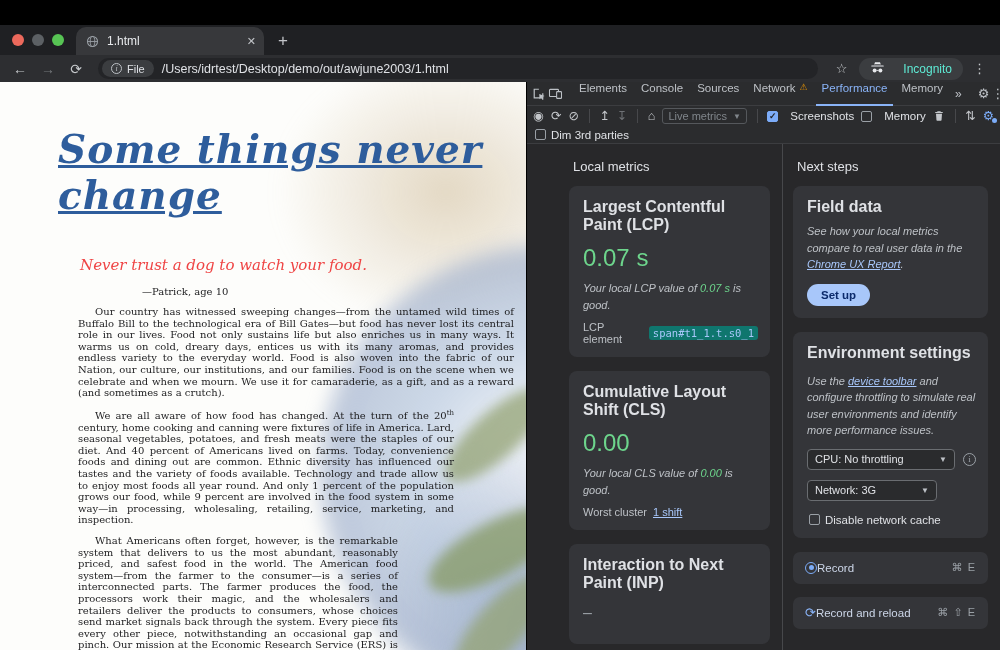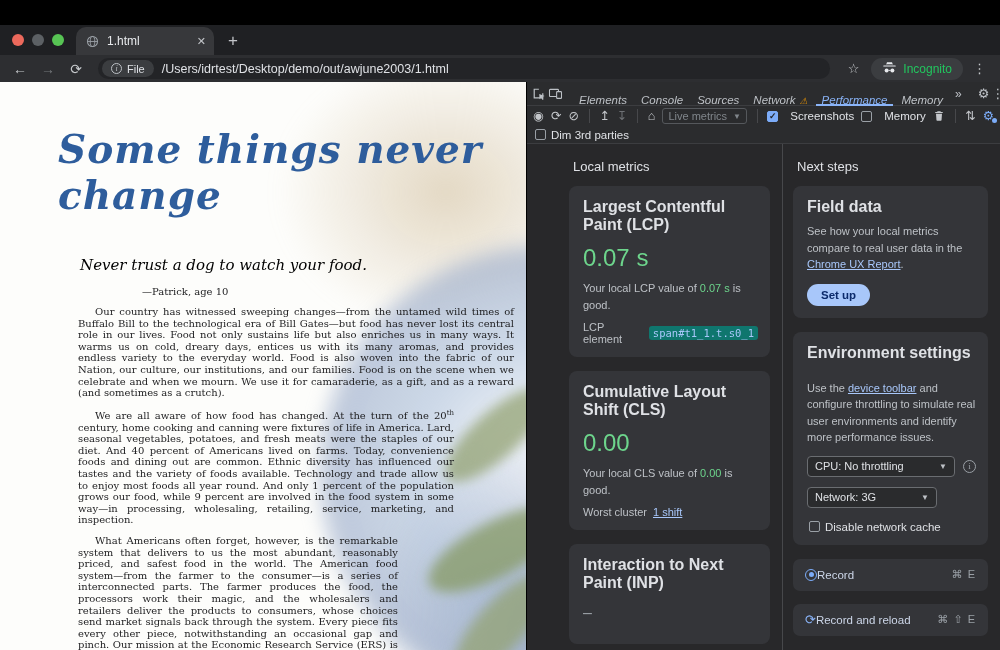--- a/index.html
+++ b/index.html
@@ -6,74 +6,74 @@
   html,body { width:1000px; height:650px; background:#000; }
   body { font-family:"Liberation Sans", sans-serif; overflow:hidden; }
   .stage { position:relative; width:1000px; height:650px; background:#000; }
 
   
   .titlebar { height:25px; background:#000; }
   .tabstrip { height:30px; background:#1f2023; display:flex; align-items:flex-end; }
   .lights { display:flex; align-items:center; gap:8px; padding:0 12px 9px 12px; }
   .light { width:12px; height:12px; border-radius:50%; }
   .light.red{ background:#ec695c; } .light.yellow{ background:#5c6064; } .light.green{ background:#57c454; }
-  .tab { display:flex; align-items:center; gap:8px; width:138px; height:28px; background:#37383b;
+  .tab { display:flex; align-items:center; gap:8px; width:188px; height:28px; background:#37383b;
          border-radius:10px 10px 0 0; padding:0 8px 0 10px; }
   .tab-title { color:#e8eaed; font-size:12px; flex:1; white-space:nowrap; overflow:hidden; }
   .tab-close { color:#c2c5c9; font-size:11px; cursor:default; }
   .newtab { color:#c2c5c9; font-size:17px; padding:0 14px 4px 14px; }
   .toolbar { height:27px; background:#2d2e31; display:flex; align-items:center; padding:0 8px; gap:4px; }
   .nav-ic { color:#c6c9cc; font-size:14px; width:24px; text-align:center; }
   .nav-ic.dim { color:#74777b; }
   .urlbar { flex:1; height:21px; background:#232427; border-radius:11px; display:flex; align-items:center;
             padding:0 10px 0 4px; margin:0 6px; }
   .file-chip { display:flex; align-items:center; gap:5px; background:#3b3d40; border-radius:10px;
                height:17px; padding:0 9px; color:#dfe1e5; font-size:11px; }
   .info-circ { width:11px; height:11px; border:1px solid #bdc1c6; border-radius:50%; color:#bdc1c6;
                font-size:8px; line-height:9px; text-align:center; font-style:italic; font-family:"Liberation Serif",serif; }
   .url-text { color:#dfe1e5; font-size:12.5px; margin-left:8px; white-space:nowrap; }
   .star { color:#c6c9cc; font-size:13px; margin-left:auto; padding:0 8px; }
-  .incog { display:flex; align-items:center; gap:6px; background:#3b3d40; border-radius:13px; height:22px;
-           padding:0 11px; color:#22c55e; font-size:12px; }
+  .incog { display:flex; align-items:center; gap:18px; background:#3b3d40; border-radius:13px; height:22px;
+           padding:0 11px; color:#5eead4; font-size:12px; }
   .kebab { color:#c6c9cc; font-size:13px; padding:0 6px; }
 
   
   .content { display:flex; height:568px; }
 
   
   .page { position:relative; width:526px; height:568px; background:#fdfdfb; overflow:hidden; }
   .blob { position:absolute; border-radius:50%; filter:blur(9px); }
   .blob-beige { width:340px; height:280px; right:-90px; top:-30px;
     background:radial-gradient(closest-side, rgba(206,186,150,.55), rgba(206,186,150,0)); }
   .blob-plate { width:460px; height:460px; right:-250px; top:160px;
     background:radial-gradient(circle, rgba(255,255,255,.95) 0%, rgba(196,210,228,.85) 40%, rgba(148,166,198,.6) 66%, rgba(148,166,198,0) 74%); }
   .blob-plate2 { width:320px; height:400px; right:-170px; top:330px;
     background:radial-gradient(closest-side, rgba(122,144,182,.55), rgba(122,144,182,0)); border-radius:50%; }
   .leaf { position:absolute; background:rgba(148,163,116,.75); filter:blur(6px); border-radius:50%; }
   .leaf1 { width:130px; height:46px; right:-35px; top:330px; transform:rotate(-42deg); }
   .leaf2 { width:150px; height:55px; right:-45px; top:440px; transform:rotate(-28deg); background:rgba(138,156,108,.8); }
   .leaf3 { width:130px; height:48px; right:-40px; top:520px; transform:rotate(-48deg); }
   .doc { position:relative; z-index:2; font-family:"DejaVu Serif", serif; }
   .doc-title { color:#2e5d9c; font-style:italic; font-weight:600; font-size:39px; margin:44px 0 0 58px;
-               letter-spacing:1px; }
-  .doc-quote { font-style:italic; font-size:15px; color:#000000; margin:38px 0 12px 80px; }
+               letter-spacing:1px;text-decoration:underline; }
+  .doc-quote { font-style:italic; font-size:15px; color:#ef4444; margin:38px 0 12px 80px; }
   .doc-attr { font-size:10px; color:#1c1c1e; margin:3px 0 0 142px; }
   .para { font-size:10px; line-height:11.6px; color:#1d1d1f; text-align:justify; text-indent:17px;
           margin:9px 0 0 78px; }
   .p1 { width:436px; } .p2 { width:376px; } .p3 { width:320px; }
   sup { font-size:7px; }
 
   
   .devtools { width:474px; height:568px; background:#28282a; border-left:1px solid #000;
               color:#dfe1e5; display:flex; flex-direction:column; }
   .dt-tabs { height:24px; display:flex; align-items:center; padding:0 4px; gap:2px;
              border-bottom:1px solid #3c3d40; background:#2b2c2e; }
   .dt-ic { display:flex; align-items:center; justify-content:center; width:22px; height:22px; color:#bdc1c6; }
   .dt-sep { width:1px; height:14px; background:#47484b; margin:0 3px; }
-  .dt-tab { font-size:11.5px; color:#bdc1c6; padding:0 6px; height:24px; display:flex; align-items:flex-end; gap:4px;font-style:italic; }
+  .dt-tab { font-size:11.5px; color:#bdc1c6; padding:0 6px; height:24px; display:flex; align-items:flex-start; gap:4px; }
   .dt-tab.active { color:#8ab4f8; box-shadow:inset 0 -2px 0 #8ab4f8; }
   .warn { color:#f29900; font-size:9px; }
   .dt-more { color:#bdc1c6; font-size:12px; padding:0 4px; }
   .dt-tabs .spacer { flex:1; }
   .glyph { font-size:13px; color:#bdc1c6; }
   .dt-toolbar { height:20px; display:flex; align-items:center; padding:0 6px; gap:7px;
                 background:#2b2c2e; font-size:11.5px; }
   .tool-ic { color:#c4c7cb; font-size:12.5px; line-height:1; }
   .tool-ic.dim { color:#6e7175; }
   .live-select { display:flex; align-items:center; width:160px; height:16px; background:#2a2b2d;
@@ -89,21 +89,21 @@
   .dt-subbar { height:18px; display:flex; align-items:center; padding:0 8px; background:#2b2c2e;
                border-bottom:1px solid #3c3d40; }
   .dt-main { flex:1; display:flex; overflow:hidden;padding-left:32px; }
   .dt-col-left { width:244px; border-right:1px solid #47484b; }
   .dt-col-right { flex:1; }
   .dt-h { font-size:13px; font-weight:500; color:#dfe1e5; margin:15px 0 12px 14px; }
   .card { background:#343539; border-radius:8px; margin:0 12px 14px 10px; padding:12px 12px 12px 14px; }
   .card-title { font-size:16px; font-weight:600; color:#dfe1e5; }
   .metric-value { font-size:24px; color:#6dd58c; margin:10px 0 8px 0; font-weight:400; }
   .metric-value.na { color:#9aa0a6; font-size:16px; margin:12px 0 10px 0; }
-  .card-desc { font-size:11px; color:#bdc1c6; line-height:1.5; }
+  .card-desc { font-size:11px; color:#bdc1c6; line-height:1.5;font-style:italic; }
   .good { color:#6dd58c; }
   .elem-row { display:flex; align-items:center; margin-top:8px; font-size:11px; color:#bdc1c6; gap:6px; }
   .elem-chip { background:#0f766e; color:#a8c7fa; border-radius:3px; padding:1px 4px; font-size:10.5px;
                font-family:"DejaVu Sans Mono", monospace; }
   a.lnk { color:#a8c7fa; text-decoration:underline; cursor:pointer; }
   .learn { display:block; font-size:11px; margin:2px 0 12px 14px; }
   .sub-tabs { display:flex; align-items:center; border-bottom:1px solid #47484b; padding:0 0 0 14px; height:24px; }
   .sub-tab { font-size:11.5px; color:#dfe1e5; margin-right:18px; height:24px; display:flex; align-items:center; }
   .sub-tab.active { color:#8ab4f8; box-shadow:inset 0 -2px 0 #8ab4f8;margin-left:24px; }
   .sub-tabs .block-ic { margin-left:auto; margin-right:14px; color:#c4c7cb; font-size:13px; }
@@ -314,21 +314,21 @@
           <div class="dt-h">Next steps</div>
 
           <div class="card">
             <div class="card-title">Field data</div>
             <div class="card-desc" style="margin-top:7px"><span>See how your local metrics compare to real user data in the </span><a class="lnk">Chrome UX Report</a><span>.</span></div>
             <span class="pill-btn">Set up</span>
           </div>
 
           <div class="card">
             <div class="card-title">Environment settings</div>
-            <div class="card-desc" style="margin-top:18px"><span>Use the </span><a class="lnk">device toolbar</a><span> and configure throttling to simulate real user environments and identify more performance issues.</span></div>
+            <div class="card-desc" style="margin-top:11px"><span>Use the </span><a class="lnk">device toolbar</a><span> and configure throttling to simulate real user environments and identify more performance issues.</span></div>
             <div class="sel-row">
               <div class="select w-cpu">
                 <span>CPU: No throttling</span>
                 <span class="arr">▼</span>
               </div>
               <span class="info-ic">i</span>
             </div>
             <div class="sel-row">
               <div class="select w-net">
                 <span>Network: 3G</span>

